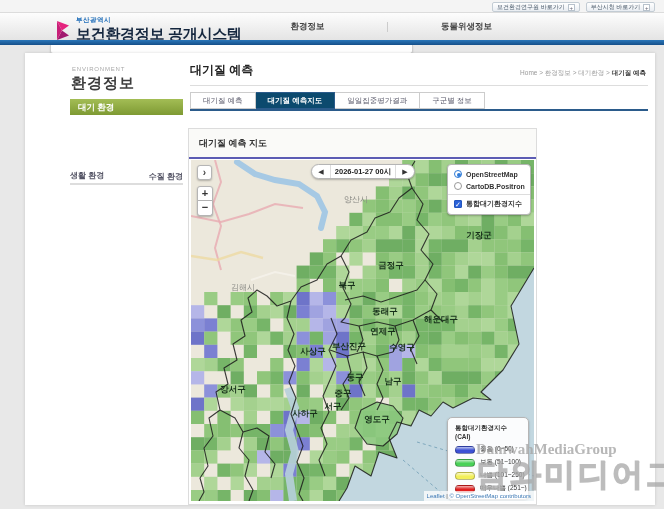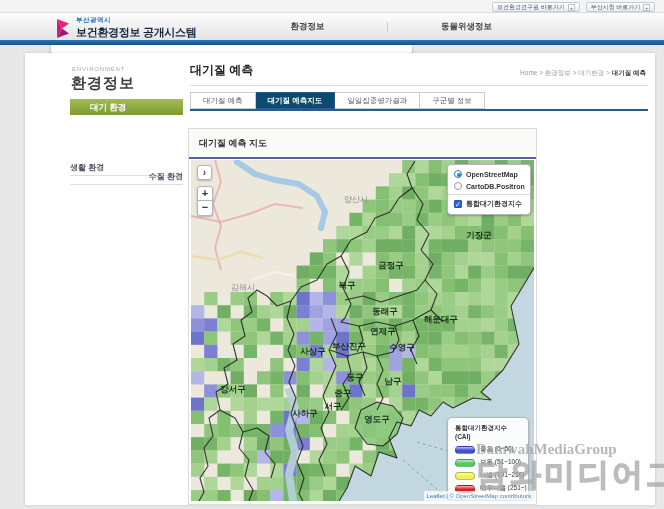--- a/index.html
+++ b/index.html
@@ -13,41 +13,41 @@
   .quick-link { display:flex; align-items:center; gap:3px; height:10px; padding:0 4px; font-size:6px; color:#4a5a6a;
     background:linear-gradient(#ffffff,#e9edf2); border:1px solid #c3ccd4; border-radius:2px; cursor:pointer; }
   .quick-link .plus { display:inline-block; width:7px; height:7px; line-height:6px; text-align:center; font-size:6px;
     color:#667; background:#fff; border:1px solid #b8c2cc; }
 
   
   .header { position:absolute; left:0; top:13px; width:664px; height:27px;
     background:linear-gradient(#fdfdfd,#e4e4e4); }
   .logo { position:absolute; left:56px; top:3px; display:flex; align-items:center; gap:5px; cursor:pointer; }
   .logo-text .city { font-size:6.5px; font-weight:bold; color:#1b6bb8; letter-spacing:0.5px; }
-  .logo-text .system { font-size:11px; font-weight:bold; color:#14263e; letter-spacing:-0.3px; }
+  .logo-text .system { font-size:15px; font-weight:bold; color:#14263e; letter-spacing:-0.3px; }
   .main-nav { position:absolute; left:228px; top:0; width:318px; height:27px; display:flex; }
   .nav-item { flex:1; position:relative; display:flex; align-items:center; justify-content:center;
     font-size:8.5px; font-weight:bold; color:#444; cursor:pointer; }
   .nav-item + .nav-item::before { content:""; position:absolute; left:0; top:9px; width:1px; height:10px; background:#ccc; }
   .nav-item.active { color:#1566b7; }
   .nav-item.active::after { content:""; position:absolute; left:50%; bottom:-2px; transform:translateX(-50%);
     width:26px; height:3px; background:#1f76c8; }
   .bluebar { position:absolute; left:0; top:40px; width:664px; height:5px;
     background:linear-gradient(#2a77ba,#16508a); }
   .dropdown-panel { position:absolute; left:50px; top:45px; width:363px; height:9px; background:#fff;
     border:1px solid #d0d0d0; border-top:none; border-radius:0 0 3px 3px; box-shadow:0 1px 2px rgba(0,0,0,.12); }
 
   
   .wrapper { position:absolute; left:25px; top:53px; width:630px; height:452px; background:#fff;
     box-shadow:0 0 3px rgba(0,0,0,.15); }
 
   
   .side-eyebrow { position:absolute; left:72px; top:66px; font-size:6px; letter-spacing:0.8px; color:#a9a9a9; }
   .side-title { position:absolute; left:71px; top:74px; font-size:15px; font-weight:bold; color:#3c3c3c; letter-spacing:1px; }
-  .side-cat { position:absolute; left:70px; top:99px; width:113px; height:16px; line-height:16px; padding-left:20px;
+  .side-cat { position:absolute; left:70px; top:99px; width:113px; height:16px; line-height:16px; padding-left:8px;
     font-size:8.5px; font-weight:bold; color:#fff; background:linear-gradient(#a3bd55,#7e9a33); cursor:pointer; }
   .side-items { position:absolute; left:70px; top:115px; width:113px; background:#f7f7f3;
     border-bottom:1px solid #ddd; padding:5px 7px 6px; }
   .side-item { font-size:7.5px; color:#667; line-height:11px; cursor:pointer; }
   .side-section { position:absolute; left:70px; width:113px; height:16px; line-height:16px;
     font-size:8px; font-weight:bold; color:#556; border-bottom:1px solid #ddd; cursor:pointer; }
 
   
   .page-title { position:absolute; left:190px; top:62px; font-size:12px; font-weight:bold; color:#222; }
   .breadcrumb { position:absolute; right:18px; top:69px; font-size:6.5px; color:#999; }
@@ -144,21 +144,21 @@
 
   <div class="bluebar"></div>
   <div class="dropdown-panel"></div>
 
   <div class="wrapper"></div>
 
   <div class="side-eyebrow">ENVIRONMENT</div>
   <div class="side-title">환경정보</div>
   <div class="side-cat">대기 환경</div>
   <div id="sideSections">
-      <div class="side-section" style="top: 160px;">생활 환경</div>
+      <div class="side-section" style="top: 168px;">생활 환경</div>
       <div class="side-section" style="top: 169px; text-align: right;">수질 환경</div>
     </div>
 
   <div class="page-title">대기질 예측</div>
   <div class="breadcrumb" id="breadcrumb"><span>Home</span> &gt; <span>환경정보</span> &gt; <span>대기환경</span> &gt; <b>대기질 예측</b></div>
   <div class="title-divider"></div>
   <div class="tabs" id="tabs">
       <div class="tab">대기질 예측</div>
       <div class="tab active">대기질 예측지도</div>
       <div class="tab">일일집중평가결과</div>
@@ -727,20 +727,25 @@
           <text x="152" y="236" font-size="8.5" font-weight="bold" fill="#17301a" text-anchor="middle" font-family="&quot;Liberation Sans&quot;,&quot;DejaVu Sans&quot;,sans-serif">중구</text>
           <text x="142" y="249" font-size="8.5" font-weight="bold" fill="#17301a" text-anchor="middle" font-family="&quot;Liberation Sans&quot;,&quot;DejaVu Sans&quot;,sans-serif">서구</text>
           <text x="114" y="256" font-size="8.5" font-weight="bold" fill="#17301a" text-anchor="middle" font-family="&quot;Liberation Sans&quot;,&quot;DejaVu Sans&quot;,sans-serif">사하구</text>
           <text x="186" y="262" font-size="8.5" font-weight="bold" fill="#17301a" text-anchor="middle" font-family="&quot;Liberation Sans&quot;,&quot;DejaVu Sans&quot;,sans-serif">영도구</text>
         </svg>
 
       <div class="ctl expand-btn">›</div>
       <div class="ctl zoom-btn zoom-in">+</div>
       <div class="ctl zoom-btn zoom-out">−</div>
 
+      <div class="ctl date-pill">
+        <div class="date-arrow">◀</div>
+        <div class="date-label">2026-01-27 00시</div>
+        <div class="date-arrow">▶</div>
+      </div>
 
       <div class="ctl layer-ctl" id="layerCtl">
           <div class="layer-row">
             <span class="radio sel"></span>
             <span>OpenStreetMap</span>
           </div>
           <div class="layer-row">
             <span class="radio"></span>
             <span>CartoDB.Positron</span>
           </div>

